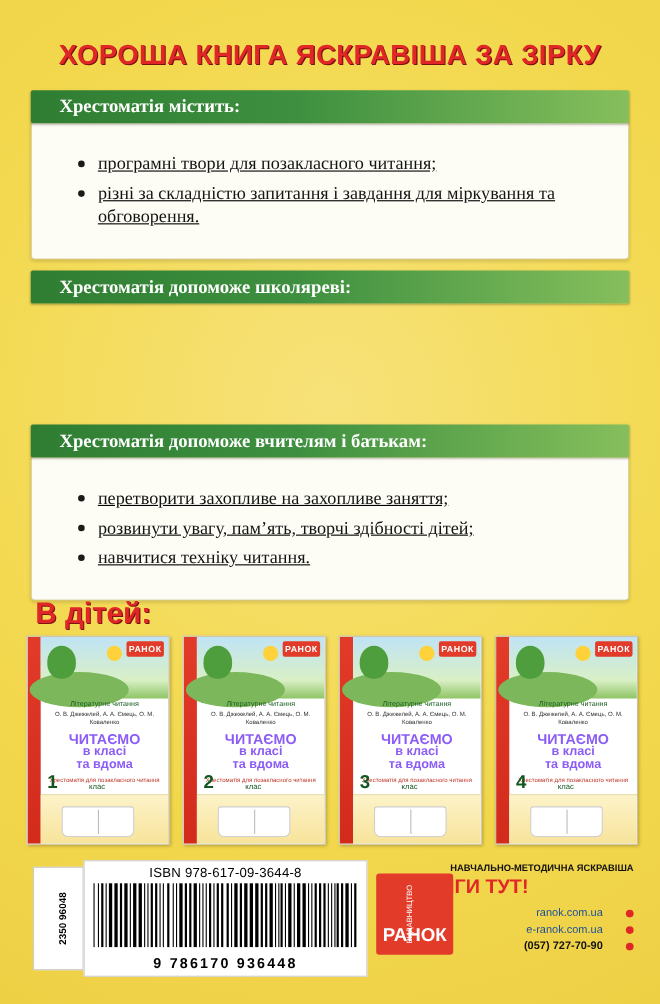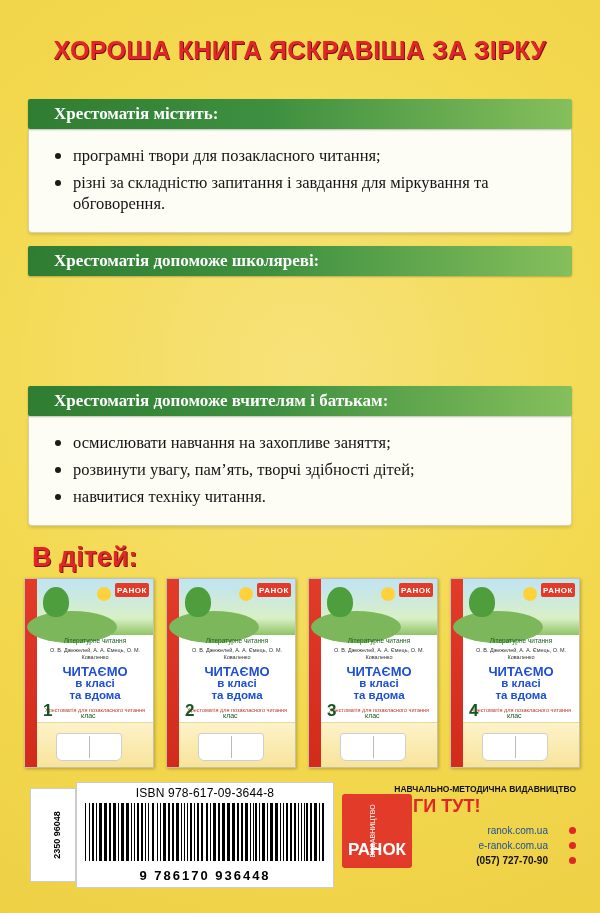--- a/index.html
+++ b/index.html
@@ -19,21 +19,21 @@
     position:absolute;top:36px;left:0;right:0;
     text-align:center;
     font-family:"Liberation Sans", sans-serif;
     font-weight:bold;
     font-size:25px;
     letter-spacing:0.4px;
     color:#e02626;
     text-shadow:1px 1px 0 #7a1010;
   }
   .section{position:absolute;left:28px;width:544px;}
-  .sec1{top:99px;}
+  .sec1{top:82px;}
   .sec2{top:246px;}
   .sec3{top:386px;}
 
   .band{
     position:relative;
     height:30px;
     background:linear-gradient(90deg,#2f7d32 0%, #3e9040 45%, #86bf5c 100%);
     border-radius:2px;
     display:flex;align-items:center;
     box-shadow:0 1px 2px rgba(0,0,0,.25);
@@ -47,21 +47,21 @@
     white-space:nowrap;
   }
   .panel{
     background:#fdfdf5;
     border:1px solid #d9d2a8;
     border-top:none;
     border-radius:0 0 4px 4px;
     padding:10px 18px 12px 18px;
     box-shadow:0 2px 3px rgba(0,0,0,.12);
   }
-  ul.items{margin:0;padding:0;list-style:none;}
+  ul.items{margin:16px;padding:0;list-style:none;text-decoration:underline;}
   ul.items li{
     position:relative;
     padding-left:26px;
     margin:6px 0;
     font-size:16.5px;
     line-height:1.28;
     color:#141414;
   }
   ul.items li:before{
     content:"";
@@ -127,21 +127,21 @@
     position:absolute;left:12px;right:0;top:68px;
     text-align:center;font-size:5.5px;color:#333;
     font-family:"Liberation Sans", sans-serif;
     line-height:1.25;
   }
   .book .maintitle{
     position:absolute;left:12px;right:0;top:86px;
     text-align:center;
     font-family:"Liberation Sans", sans-serif;
     font-weight:bold;
-    color:#1d4ed8;
+    color:#8b5cf6;
     font-size:13px;line-height:1.02;
     text-shadow:0 1px 0 #fff;
   }
   .book .maintitle .l2{font-size:11.5px;}
   .book .sub{
     position:absolute;left:12px;right:0;top:128px;
     text-align:center;font-size:5.5px;color:#c0392b;
     font-family:"Liberation Sans", sans-serif;line-height:1.3;
   }
   .book .grade{
@@ -261,21 +261,21 @@
       <div class="title">Хрестоматія допоможе школяреві:</div>
     </div>
   </div>
 
   <div class="section sec3">
     <div class="band">
       <div class="title">Хрестоматія допоможе вчителям і батькам:</div>
     </div>
     <div class="panel">
       <ul class="items">
-        <li>осмислювати навчання на захопливе заняття;</li>
+        <li>перетворити захопливе на захопливе заняття;</li>
         <li>розвинути увагу, пам’ять, творчі здібності дітей;</li>
         <li>навчитися техніку читання.</li>
       </ul>
     </div>
   </div>
 
   <div class="series-title">В дітей:</div>
 
   <div class="books">
 
@@ -468,21 +468,21 @@
           <i style="width: 2px; margin-right: 1px;"></i>
         </div>
       <div class="barnum">9 786170 936448</div>
     </div>
 
     <div class="publisher">
       <div class="ranok-logo">
         <div class="vert">ВИДАВНИЦТВО</div>
         <div class="name">РАНОК</div>
       </div>
-      <div class="pub-line">НАВЧАЛЬНО-МЕТОДИЧНА ВИДАВНИЦТВО</div>
+      <div class="pub-line">НАВЧАЛЬНО-МЕТОДИЧНА ЯСКРАВІША</div>
       <div class="pub-slogan">УСІ КНИГИ ТУТ!</div>
       <div class="contacts">
         <div class="row">
           <span>ranok.com.ua</span>
           <span class="dot"></span>
         </div>
         <div class="row">
           <span>e-ranok.com.ua</span>
           <span class="dot"></span>
         </div>

